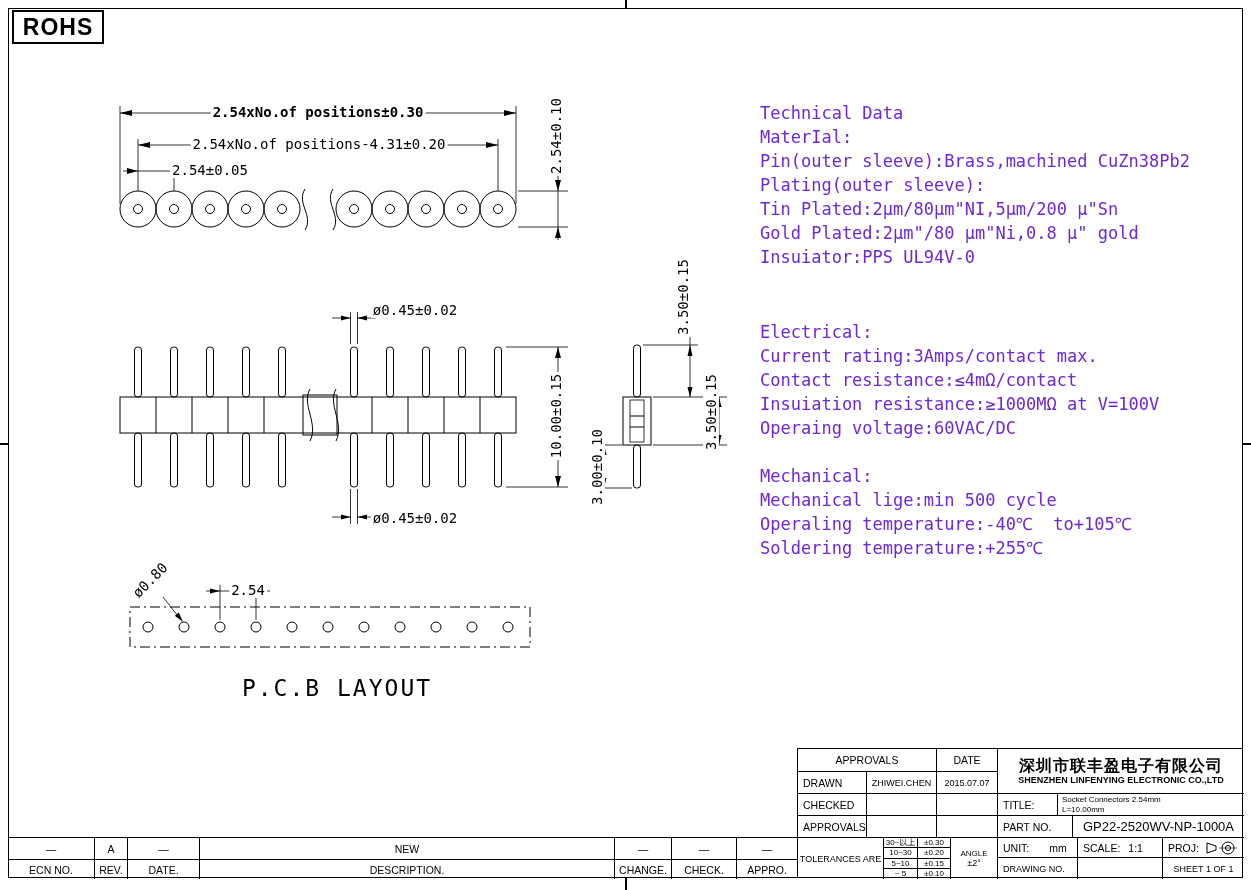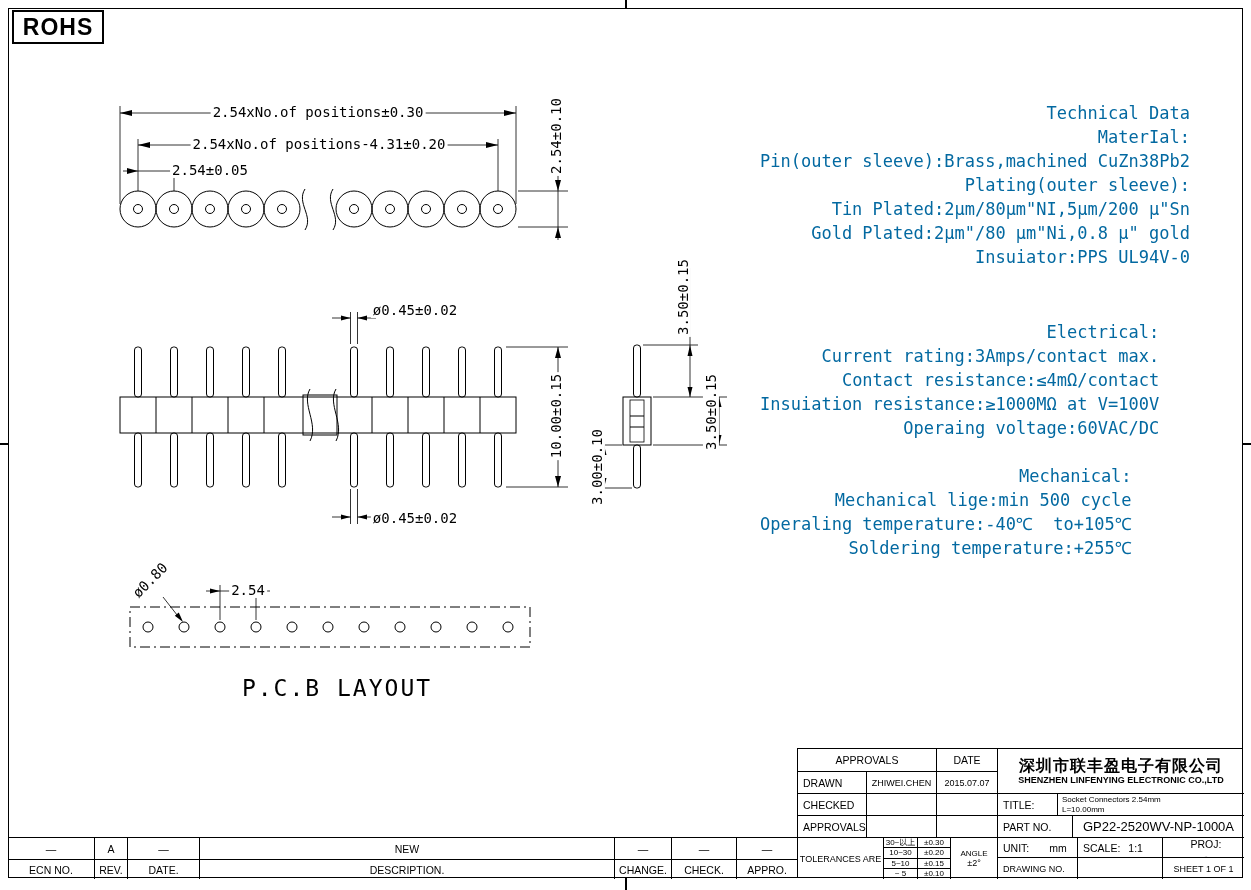--- a/index.html
+++ b/index.html
@@ -19,21 +19,21 @@
   svg.drawing polygon { fill:#000; stroke:none; }
 
   .dim { position:absolute; background:#fff; padding:0 2px; white-space:nowrap;
          font:14px/1.15 "DejaVu Sans Mono",monospace; transform:translate(-50%,-50%); }
   .dim-v { transform:translate(-50%,-50%) rotate(-90deg); }
   .dim-d { transform:translate(-50%,-50%) rotate(-45deg); }
   .pcb-title { position:absolute; transform:translate(-50%,-50%); white-space:nowrap;
                font:23px "DejaVu Sans Mono",monospace; letter-spacing:2px; color:#000000; }
 
   .tech { position:absolute; left:760px; }
-  .tech div { font:17px/24px "DejaVu Sans Mono",monospace; white-space:pre; color:#0369a1;text-align:right; }
+  .tech div { font:17px/24px "DejaVu Sans Mono",monospace; white-space:pre; color:#6d28d9; }
 
   .titleblock { position:absolute; left:797px; top:748px; width:446px; height:130px;
                 border:1.5px solid #000; box-sizing:border-box; }
   .revstrip  { position:absolute; left:8px; top:837px; width:789px; height:41px;
                border-top:1.5px solid #000; box-sizing:border-box; }
   .cell { position:absolute; box-sizing:border-box; display:flex; align-items:center;
           justify-content:center; font-size:10.5px; white-space:nowrap; overflow:hidden; }
   .bR { border-right:1px solid #000; } .bB { border-bottom:1px solid #000; }
   .left { justify-content:flex-start; padding-left:5px; }
   .small { font-size:9px; } .tiny { font-size:8px; }
@@ -214,21 +214,21 @@
       <line x1="220" y1="620" x2="220" y2="585"></line>
       <line x1="256" y1="620" x2="256" y2="585"></line>
       <line x1="206" y1="591" x2="270" y2="591"></line>
       <polygon points="220,591 210,588.5 210,593.5"></polygon>
       <polygon points="256,591 266,588.5 266,593.5"></polygon>
       <line x1="163" y1="597" x2="181" y2="620"></line>
       <polygon points="183,622 174.8,615.7 178.8,612.5"></polygon>
     </g>
   </svg>
 
-  <div class="dim" style="left:318px;top:112px;">2.54xNo.of positions±0.30</div>
+  <div class="dim" style="left:318px;top:112px;font-weight:bold;">2.54xNo.of positions±0.30</div>
   <div class="dim" style="left:319px;top:144px;">2.54xNo.of positions-4.31±0.20</div>
   <div class="dim" style="left:210px;top:170px;">2.54±0.05</div>
   <div class="dim dim-v" style="left:556px;top:136px;">2.54±0.10</div>
   <div class="dim" style="left:415px;top:310px;">ø0.45±0.02</div>
   <div class="dim" style="left:415px;top:518px;">ø0.45±0.02</div>
   <div class="dim dim-v" style="left:556px;top:416px;">10.00±0.15</div>
   <div class="dim dim-v" style="left:683px;top:297px;">3.50±0.15</div>
   <div class="dim dim-v" style="left:711px;top:412px;">3.50±0.15</div>
   <div class="dim dim-v" style="left:597px;top:467px;">3.00±0.10</div>
   <div class="dim dim-d" style="left:150px;top:580px;">ø0.80</div>
@@ -313,21 +313,21 @@
     <div class="cell bB" style="left:275px;top:67px;width:171px;height:22px;font-size:13px;">GP22-2520WV-NP-1000A</div>
 
     <div class="cell bR bB left" style="left:200px;top:89px;width:80px;height:20px;gap:20px;">
       <span>UNIT:</span>
       <span>mm</span>
     </div>
     <div class="cell bR bB left" style="left:280px;top:89px;width:85px;height:20px;gap:8px;">
       <span>SCALE:</span>
       <span>1:1</span>
     </div>
-    <div class="cell bB left" style="left:365px;top:89px;width:81px;height:20px;gap:6px;flex-direction:column;">
+    <div class="cell bB left" style="left:365px;top:89px;width:81px;height:20px;gap:6px;">
       <span>PROJ:</span>
       <svg width="32" height="14" viewBox="0 0 32 14">
         <path d="M2,2 L11,5 L11,9 L2,12 Z" fill="none" stroke="#000" stroke-width="1"></path>
         <circle cx="23" cy="7" r="6" fill="none" stroke="#000" stroke-width="1"></circle>
         <circle cx="23" cy="7" r="2.5" fill="none" stroke="#000" stroke-width="1"></circle>
         <line x1="14" y1="7" x2="32" y2="7" stroke="#000" stroke-width="0.6"></line>
       </svg>
     </div>
     <div class="cell bR left small" style="left:200px;top:109px;width:80px;height:21px;">DRAWING NO.</div>
     <div class="cell bR" style="left:280px;top:109px;width:85px;height:21px;"></div>

